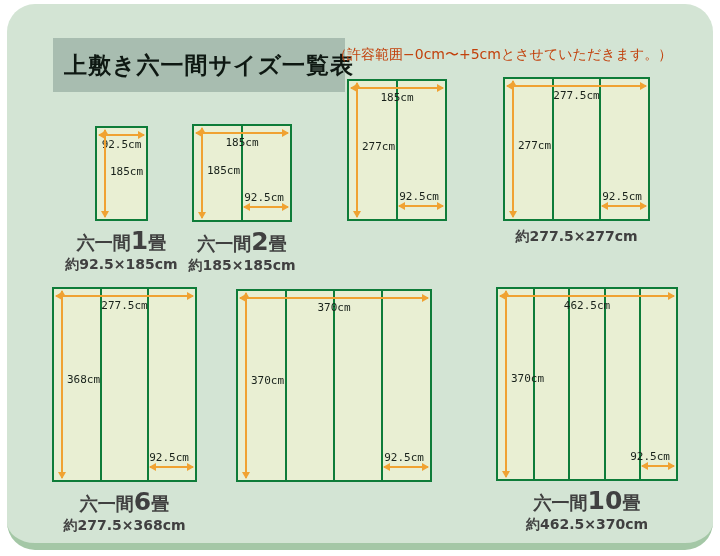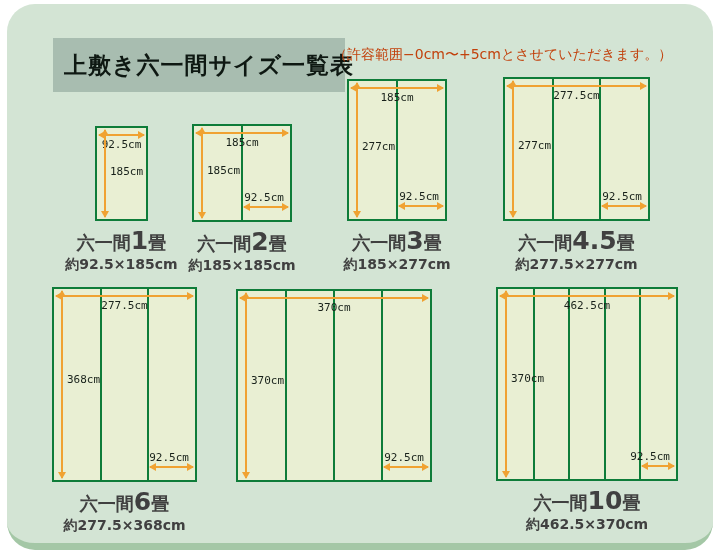--- a/index.html
+++ b/index.html
@@ -124,39 +124,34 @@
   <div class="diagram" style="left:340px;top:75px;width:100px;height:142px;">
     <div class="mat">
       <div class="divider" style="left:50%;"></div>
       <div class="arrow h top"></div>
       <div class="dim top">185cm</div>
       <div class="arrow v left"></div>
       <div class="dim left">277cm</div>
       <div class="arrow h unit" style="width:calc(50% - 4px);"></div>
       <div class="dim unit">92.5cm</div>
     </div>
-    <div class="caption">
-      <div class="cap-name"><span>六一間</span><span class="cap-num">3</span><span>畳</span></div>
-      <div class="cap-size">約185×277cm</div>
-    </div>
   </div>
 
   <div class="diagram" style="left:496px;top:73px;width:147px;height:144px;">
     <div class="mat">
       <div class="divider" style="left:33.333%;"></div>
       <div class="divider" style="left:66.667%;"></div>
       <div class="arrow h top"></div>
       <div class="dim top">277.5cm</div>
       <div class="arrow v left"></div>
       <div class="dim left">277cm</div>
       <div class="arrow h unit" style="width:calc(33.333% - 4px);"></div>
       <div class="dim unit">92.5cm</div>
     </div>
     <div class="caption">
-      <div class="cap-name"><span>六一間</span><span class="cap-num">4.5</span><span>畳</span></div>
       <div class="cap-size">約277.5×277cm</div>
     </div>
   </div>
 
   <div class="diagram" style="left:45px;top:283px;width:145px;height:195px;">
     <div class="mat">
       <div class="divider" style="left:33.333%;"></div>
       <div class="divider" style="left:66.667%;"></div>
       <div class="arrow h top"></div>
       <div class="dim top">277.5cm</div>

